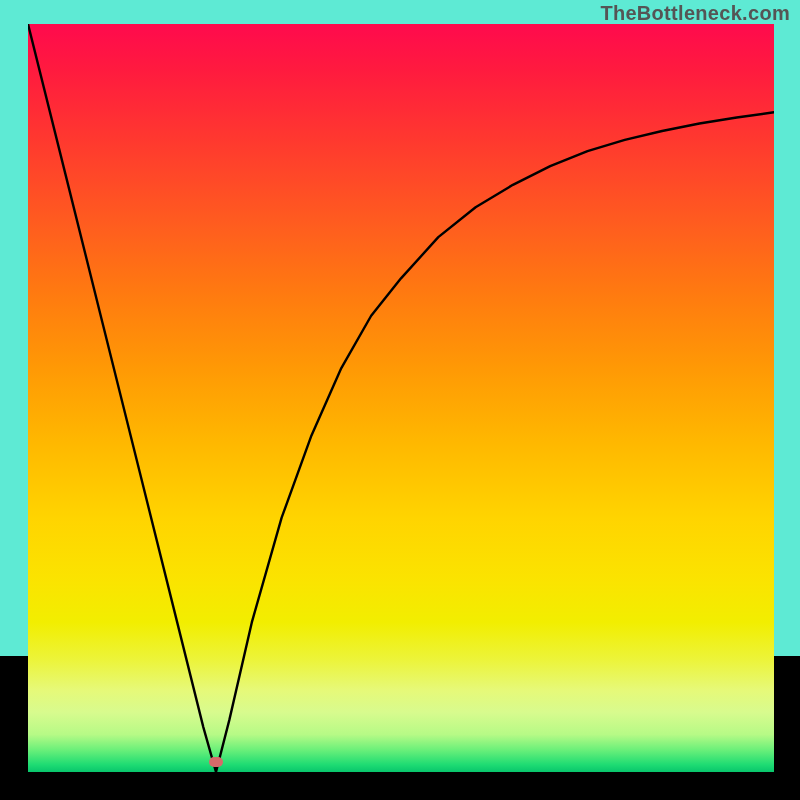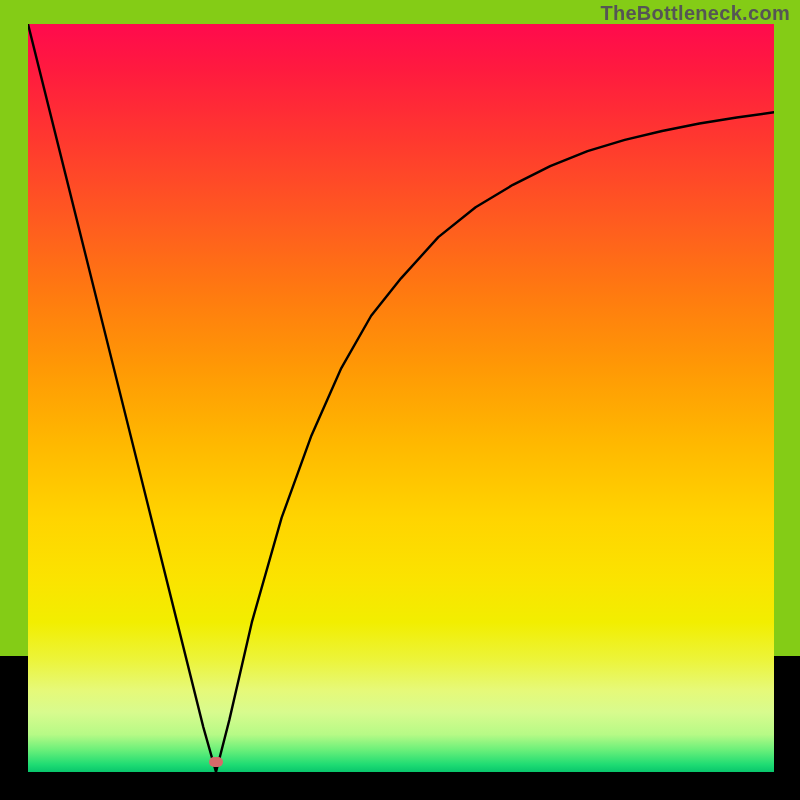--- a/index.html
+++ b/index.html
@@ -8,21 +8,21 @@
     width: 800px;
     height: 800px;
     overflow: hidden;
     background: #000;
     font-family: Arial, Helvetica, sans-serif;
   }
   .chart-container {
     position: relative;
     width: 800px;
     height: 656px;
-    background: #84cc16;
+    background: #5eead4;
   }
   .plot-area {
     position: absolute;
     left: 28px;
     top: 24px;
     width: 746px;
     height: 748px;
   }
   .gradient-bg {
     position: absolute;

